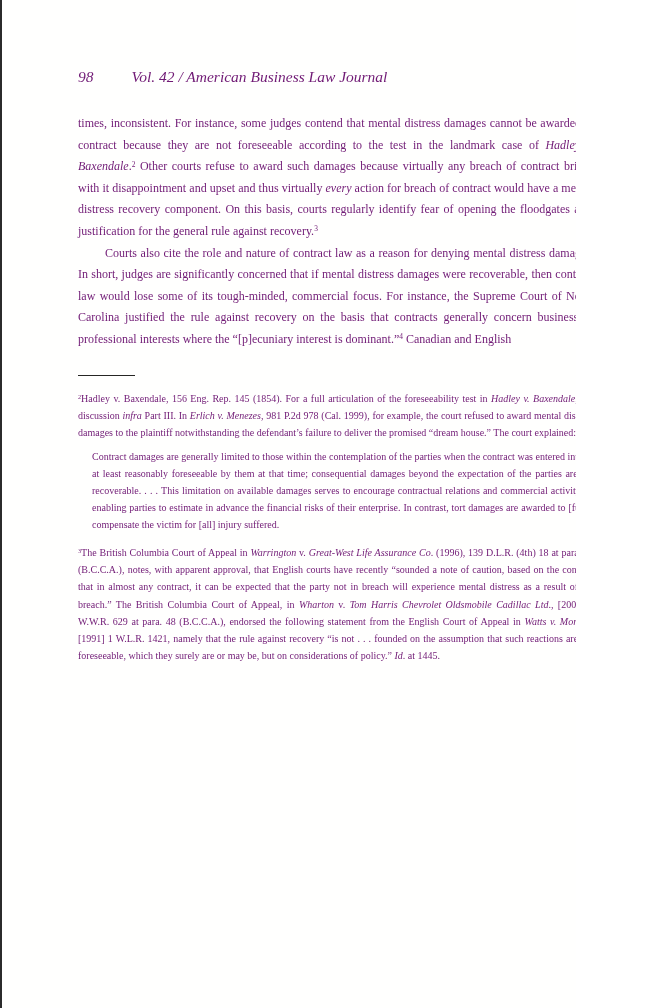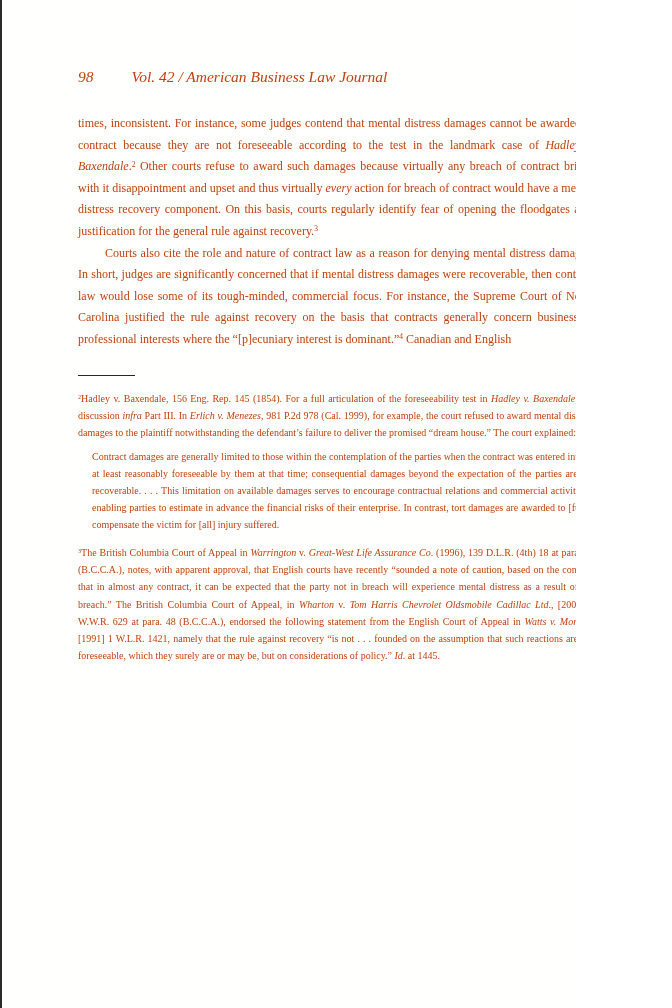--- a/index.html
+++ b/index.html
@@ -2,21 +2,21 @@
 <html><head>
 <meta charset="utf-8">
 <style>
   html, body { margin: 0; padding: 0; background: #ffffff; }
   .page {
     position: relative;
     width: 576px;
     height: 1008px;
     background: #fffffe;
     font-family: "Liberation Serif", "DejaVu Serif", serif;
-    color: #c2410c;
+    color: #701a75;
     overflow: hidden;
   }
   .scan-edge {
     position: absolute;
     left: 0; top: 0;
     width: 2px; height: 100%;
     background: #2b2b2b;
   }
   .content {
     position: absolute;

